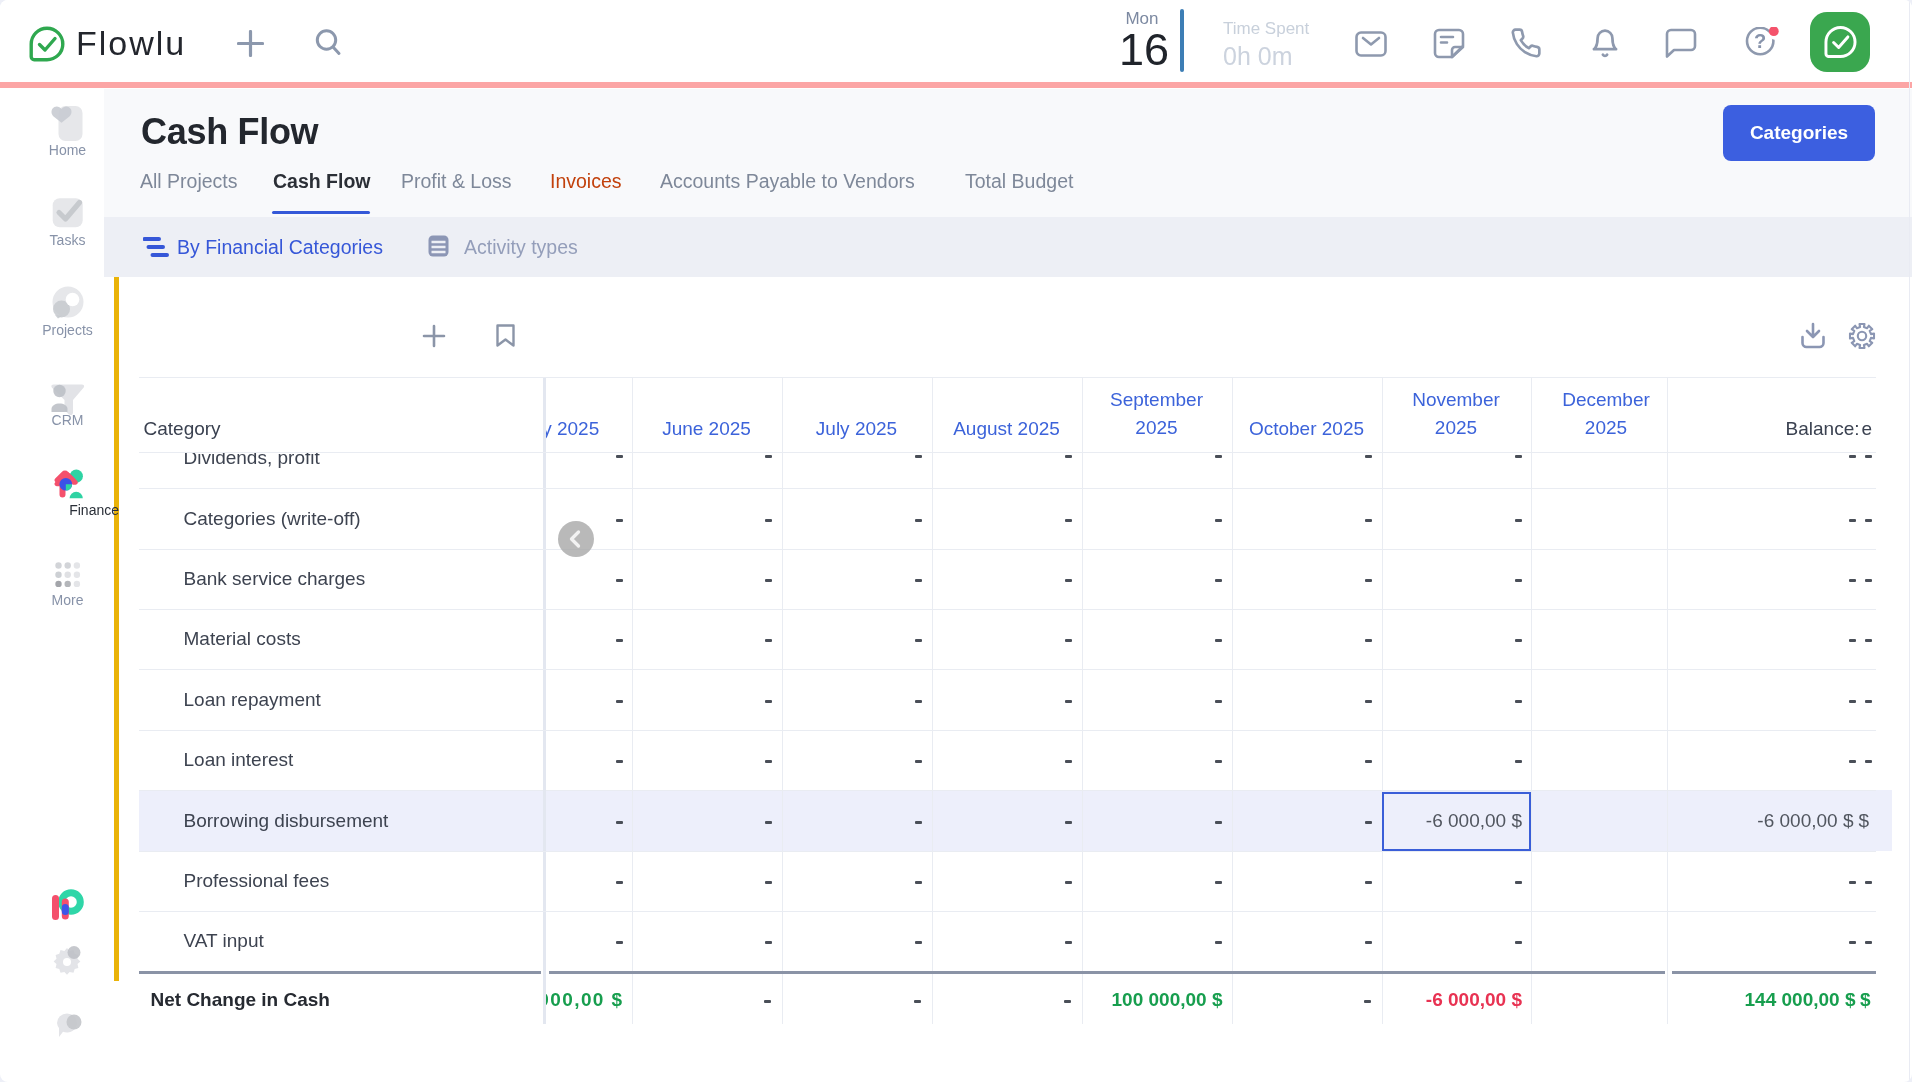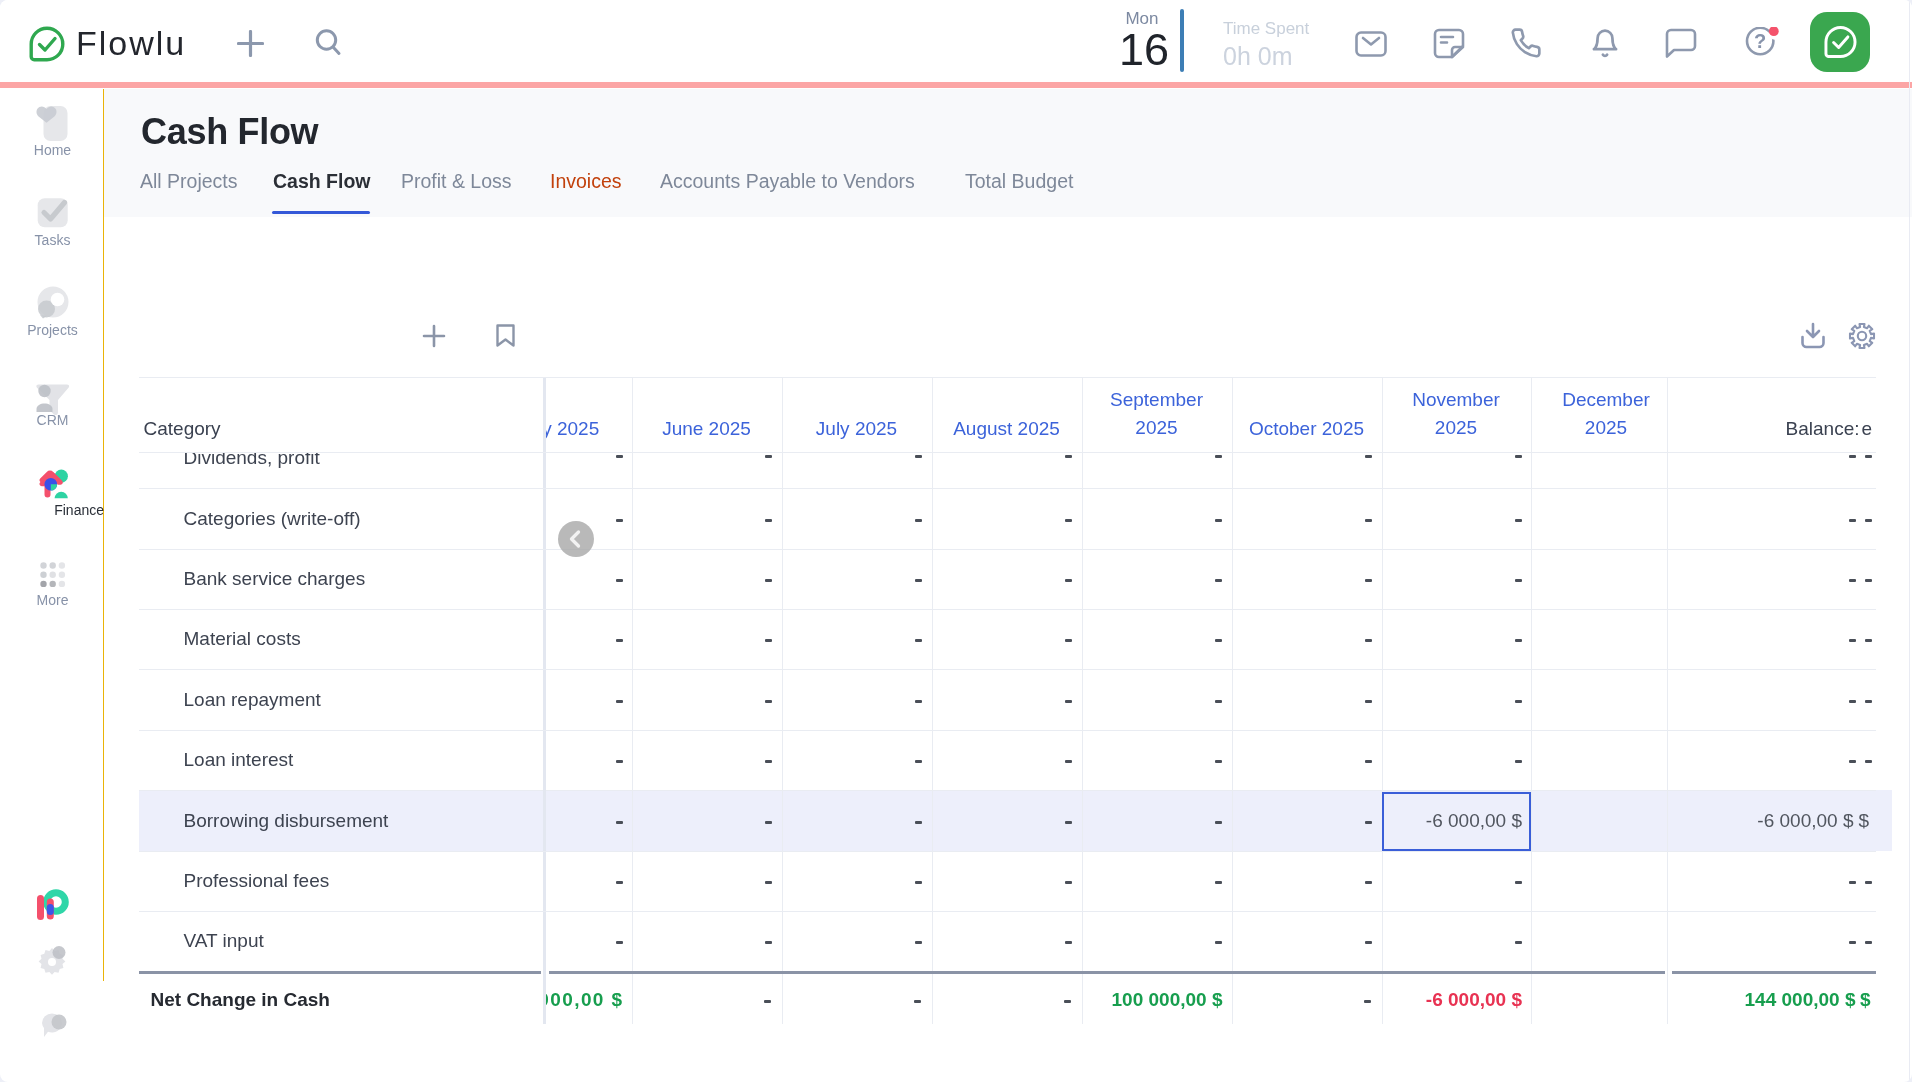--- a/index.html
+++ b/index.html
@@ -62,21 +62,21 @@
 <text x="16.2" y="21" font-size="20" font-weight="700" fill="#8793ab" text-anchor="middle" font-family="Liberation Sans, sans-serif">?</text>
 <circle cx="29.8" cy="4.2" r="4.9" fill="#f4536b"></circle>
 </svg>
 <div class="abs" style="left:1810px;top:12px;width:60px;height:60px;border-radius:17px;background:#3aa74f;"></div>
 <svg class="abs" style="left:1823px;top:24px;" width="35" height="36" viewBox="0 0 38 38">
 <path d="M3.2 19 a15.8 15.8 0 1 1 15.8 15.8 L6.2 34.8 a3 3 0 0 1 -3 -3 Z" fill="none" stroke="#fff" stroke-width="3.2" stroke-linejoin="round"></path>
 <path d="M11.5 19.5 L17 25 L27 13.5" fill="none" stroke="#fff" stroke-width="3.2" stroke-linecap="round" stroke-linejoin="round"></path>
 </svg>
 </div>
 
-<div class="abs" id="sidebar" style="left:1px;top:89px;width:103px;height:892px;background:#fff;border-right:1px solid #eab308;">
+<div class="abs" id="sidebar" style="left:16px;top:89px;width:103px;height:892px;background:#fff;border-right:5px solid #eab308;">
 <svg class="abs" style="left:32px;top:16px;" width="36" height="37" viewBox="0 0 36 37">
         <rect x="10.5" y="1" width="24" height="35" rx="7" fill="#e6e7ea"></rect>
         <path d="M13.5 4.1 c-2 -3.4 -6.8 -3.6 -8.9 -0.7 c-2 2.7 -1.1 6.4 1.3 8.3 l7.6 6 l7.6 -6 c2.4 -1.9 3.3 -5.6 1.3 -8.3 c-2.1 -2.9 -6.9 -2.7 -8.9 0.7 Z" fill="#c9ccd2" opacity="0.92"></path>
       </svg>
 <svg class="abs" style="left:35.5px;top:107px;" width="32" height="32" viewBox="0 0 32 32">
         <rect x="0.7" y="2.3" width="30" height="29" rx="7" fill="#e6e7ea"></rect>
         <path d="M7 16.5 L13.5 23 L27.5 6.5" fill="none" stroke="#c3c6cb" stroke-width="5.2" stroke-linecap="round" stroke-linejoin="round" opacity="0.9"></path>
       </svg>
 <svg class="abs" style="left:35px;top:197px;" width="34" height="34" viewBox="0 0 34 34">
         <circle cx="17" cy="16" r="15.5" fill="#e6e7ea"></circle>
@@ -135,22 +135,34 @@
 
 <div class="abs" style="left:104px;top:89px;width:1808px;height:128px;background:#f8f9fb;">
   <div class="abs" style="left:37px;top:22px;font-size:36px;font-weight:700;color:#23272e;letter-spacing:-0.3px;">Cash Flow</div>
   <div class="abs" style="left:36px;top:81px;font-size:19.5px;color:#7e8899;">All Projects</div>
   <div class="abs" style="left:169px;top:81px;font-size:19.5px;font-weight:600;color:#2b2f36;">Cash Flow</div>
   <div class="abs" style="left:297px;top:81px;font-size:19.5px;color:#7e8899;">Profit &amp; Loss</div>
   <div class="abs" style="left:446px;top:81px;font-size:19.5px;color:#c2410c;">Invoices</div>
   <div class="abs" style="left:556px;top:81px;font-size:19.5px;color:#7e8899;">Accounts Payable to Vendors</div>
   <div class="abs" style="left:861px;top:81px;font-size:19.5px;color:#7e8899;">Total Budget</div>
   <div class="abs" style="left:168px;top:121.5px;width:98px;height:3.5px;border-radius:2px;background:#3458d8;"></div>
-</div>
-
+  <div class="abs" style="left:1619px;top:16px;width:152px;height:56px;border-radius:8px;background:#3c5fe0;color:#fff;font-size:19px;font-weight:600;line-height:56px;text-align:center;">Categories</div>
+</div>
+
+<div class="abs" style="left:104px;top:217px;width:1808px;height:60px;background:#edeff5;">
+  <svg class="abs" style="left:39px;top:19px;" width="26" height="22" viewBox="0 0 26 22">
+    <path d="M1.5 3 H16 M5.5 11 H20 M9.5 19 H24" stroke="#3657d8" stroke-width="4" stroke-linecap="round"></path>
+  </svg>
+  <div class="abs" style="left:73px;top:19px;font-size:19.5px;color:#3657d8;">By Financial Categories</div>
+  <svg class="abs" style="left:324px;top:18px;" width="21" height="22" viewBox="0 0 21 22">
+    <rect x="0.5" y="0.5" width="20" height="21" rx="4.5" fill="#8c96b5"></rect>
+    <path d="M3.5 7 H17.5 M3.5 12 H17.5 M3.5 17 H17.5" stroke="#edeff5" stroke-width="2.6"></path>
+  </svg>
+  <div class="abs" style="left:360px;top:19px;font-size:19.5px;color:#949eba;">Activity types</div>
+</div>
 
 <svg class="abs" style="left:422px;top:324px;" width="24" height="24" viewBox="0 0 24 24">
   <path d="M12 2 V22 M2 12 H22" stroke="#8b95a8" stroke-width="2.6" stroke-linecap="round"></path>
 </svg>
 <svg class="abs" style="left:495px;top:323px;" width="21" height="25" viewBox="0 0 21 25">
   <path d="M2.5 2.5 H18.5 V22.5 L10.5 16.5 L2.5 22.5 Z" fill="none" stroke="#8b95a8" stroke-width="2.4" stroke-linejoin="round"></path>
 </svg>
 <svg class="abs" style="left:1800px;top:322px;" width="26" height="27" viewBox="0 0 26 27">
   <path d="M13 2 V14 M7 9 L13 15 L19 9" fill="none" stroke="#8b96b3" stroke-width="2.6" stroke-linecap="round" stroke-linejoin="round"></path>
   <path d="M2.5 15 V21 a4 4 0 0 0 4 4 H19.5 a4 4 0 0 0 4 -4 V15" fill="none" stroke="#8b96b3" stroke-width="2.6" stroke-linecap="round"></path>

